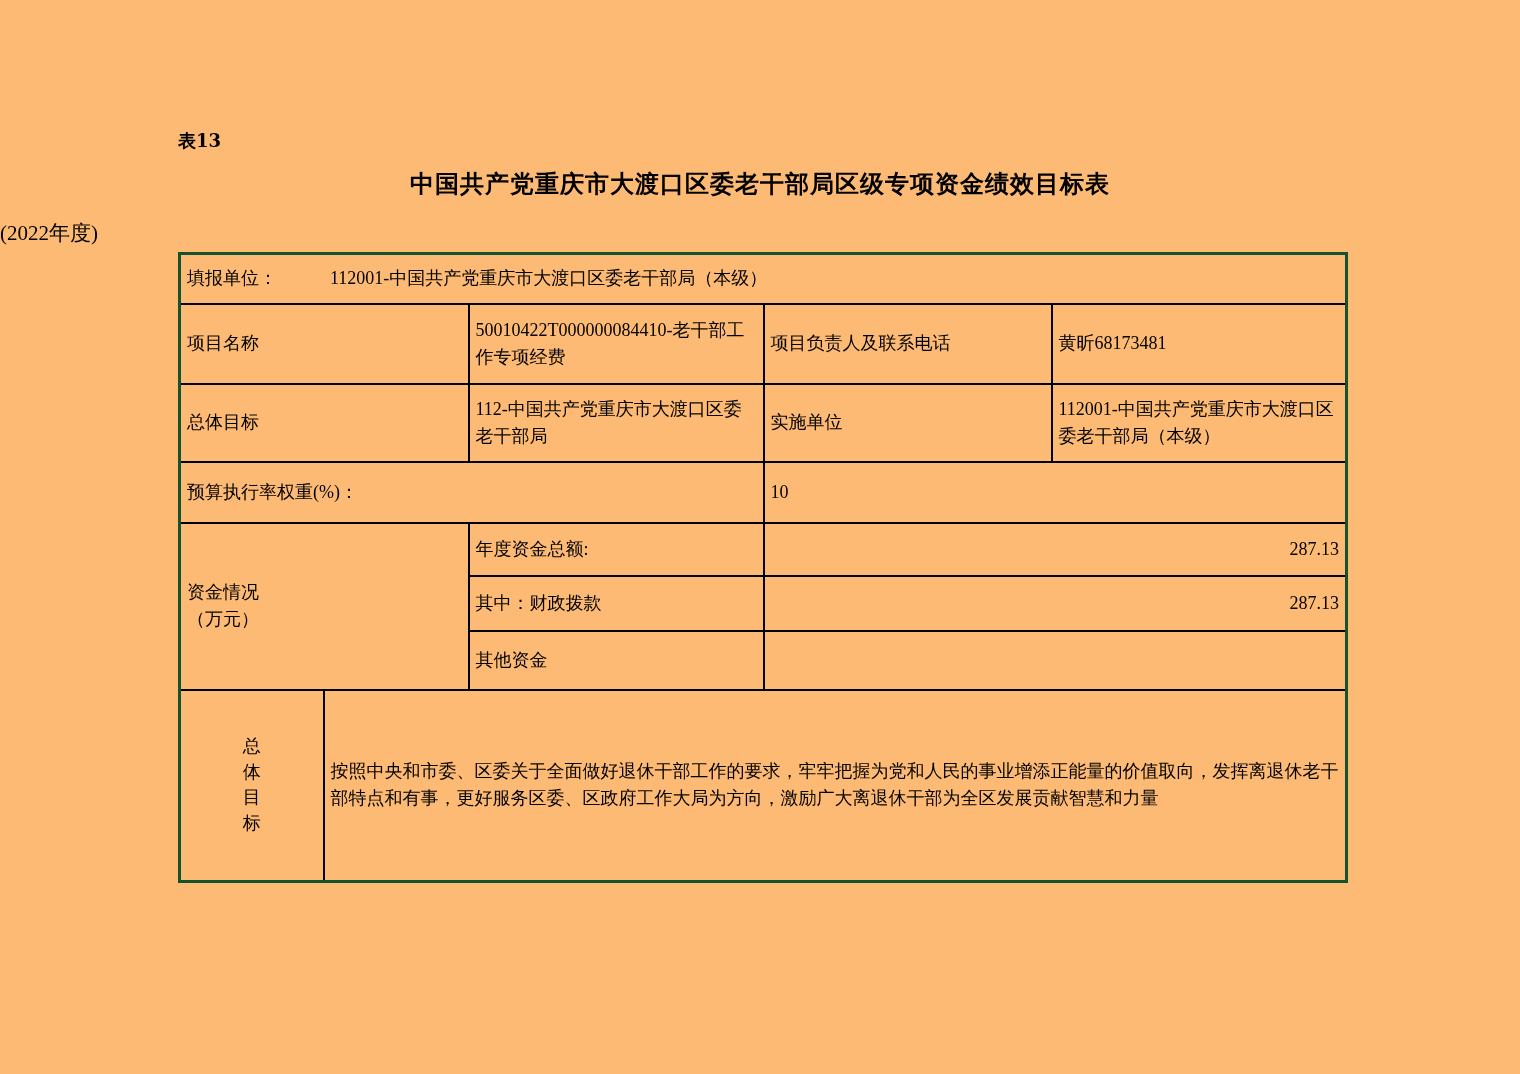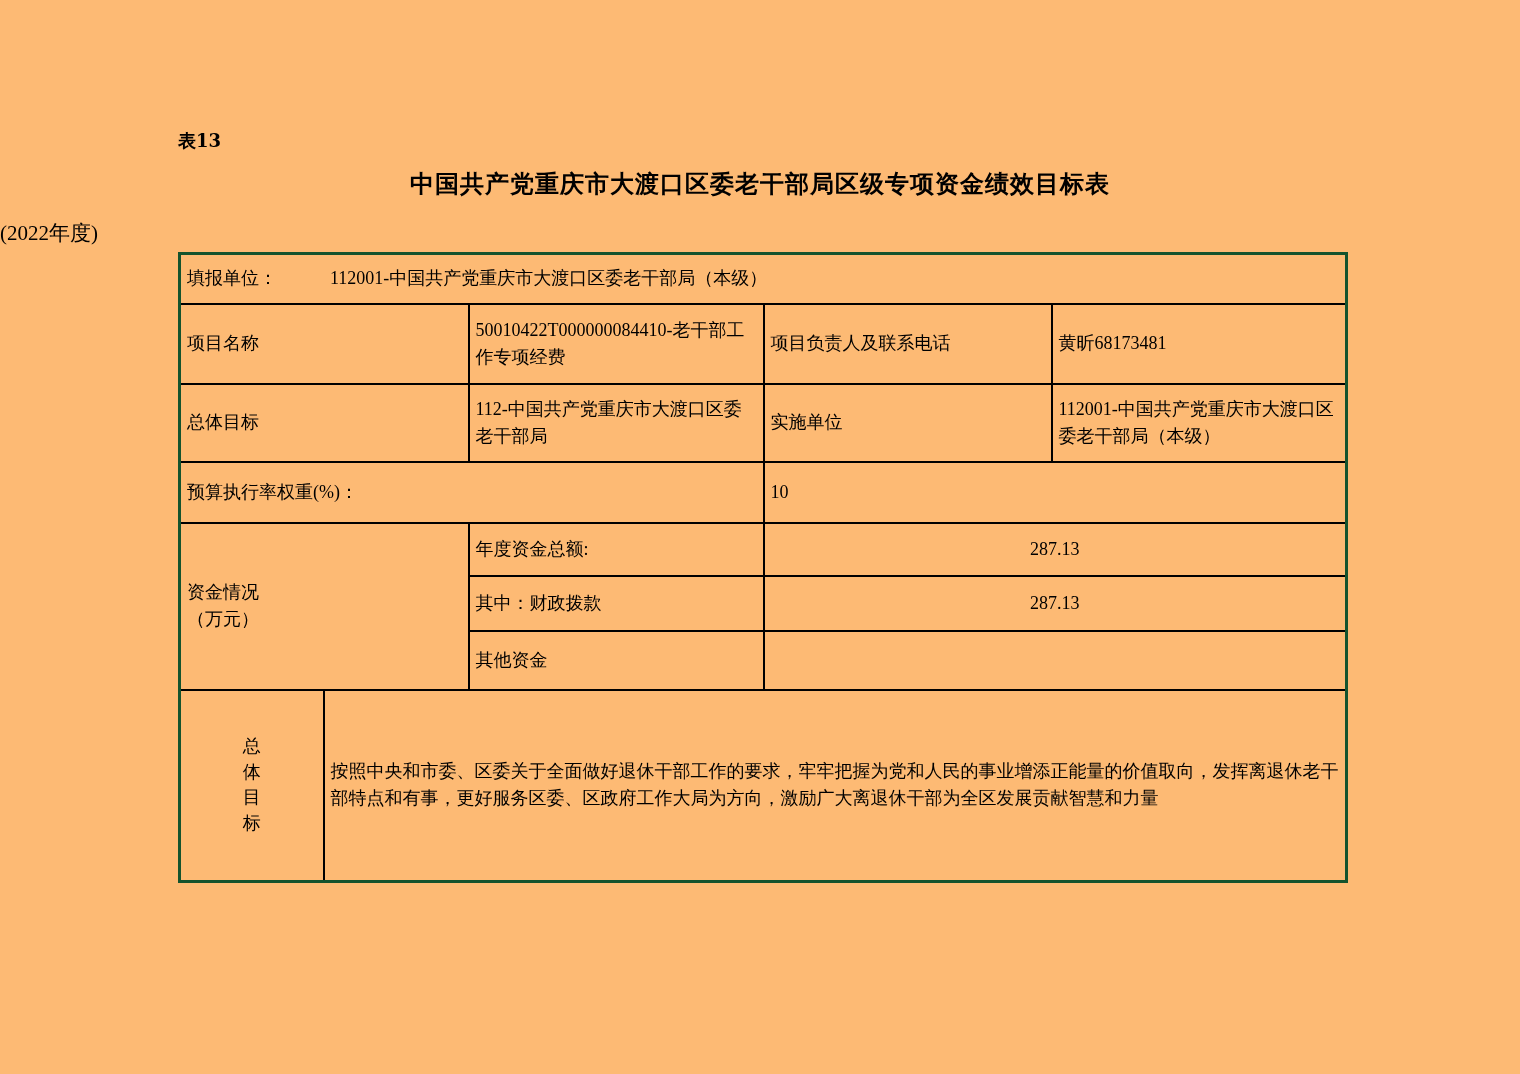--- a/index.html
+++ b/index.html
@@ -48,21 +48,21 @@
   .r1 { height:50px; }
   .r2 { height:80px; }
   .r3 { height:78px; }
   .r4 { height:61px; }
   .r5 { height:53px; }
   .r6 { height:55px; }
   .r7 { height:59px; }
   .r8 { height:192px; }
   .c  { text-align:left; }
   .l  { text-align:left; }
-  .rt { text-align:center; padding-right:9px; }
+  .rt { text-align:right; padding-right:9px; }
   .inline-label { display:inline-block; width:143px; }
   .two-line { line-height:1.6; }
   .vertical-label {
     width:22px; margin:0 auto;
     word-break:break-all;
     text-align:center;
     line-height:1.42;
     font-size:18px;
   }
   .goal-text { padding:4px 12px; line-height:1.5; }

